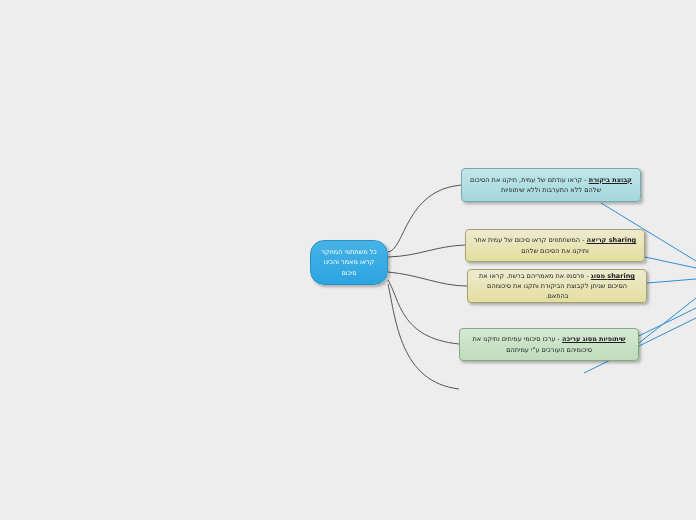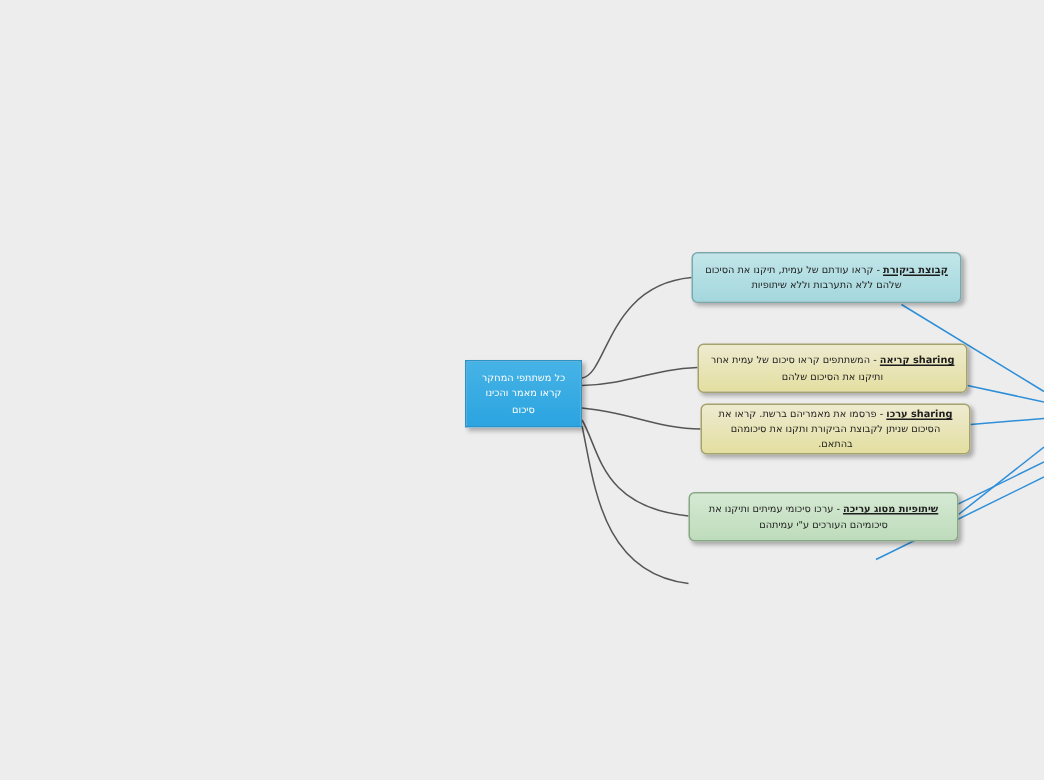--- a/index.html
+++ b/index.html
@@ -29,21 +29,21 @@
     align-items:center;
     justify-content:center;
   }
   .node .txt{width:100%;}
   .node b{font-weight:bold;text-decoration:underline;}
 
   #central{
     left:310px;top:240px;width:78px;height:45px;
     background:linear-gradient(#46b3e6,#2ba4e0);
     border:1px solid #2a92c7;
-    border-radius:0;
+    border-radius:14px;
     color:#ffffff;
     font-size:6.5px;
     line-height:1.6;
   }
   .cyan{background:linear-gradient(#c2e6e9,#a3d7dd);border-color:#7aa9ad;}
   .khaki{background:linear-gradient(#eeead0,#e3dfa0);border-color:#a6a26d;}
   .green{background:linear-gradient(#d5e9d3,#bedcbb);border-color:#86a884;}
 
   #n1{left:461px;top:168px;width:180px;height:34px;}
   #n2{left:465px;top:229px;width:180px;height:33px;}
@@ -83,21 +83,21 @@
   </div>
 
   <div class="node khaki" id="n2">
     <span class="txt">
       <b>sharing קריאה</b><span> - </span><span>המשתתפים קראו סיכום של עמית אחר ותיקנו את הסיכום שלהם</span>
     </span>
   </div>
 
   <div class="node khaki" id="n3">
     <span class="txt">
-      <b>sharing ערכו</b><span> - </span><span>פרסמו את מאמריהם ברשת. קראו את הסיכום שניתן לקבוצת הביקורת ותקנו את סיכומהם בהתאם.</span>
+      <b>sharing מסוג</b><span> - </span><span>פרסמו את מאמריהם ברשת. קראו את הסיכום שניתן לקבוצת הביקורת ותקנו את סיכומהם בהתאם.</span>
     </span>
   </div>
 
   <div class="node green" id="n4">
     <span class="txt">
       <b>שיתופיות מסוג עריכה</b><span> - </span><span>ערכו סיכומי עמיתים ותיקנו את סיכומיהם העורכים ע"י עמיתהם</span>
     </span>
   </div>
 
 

